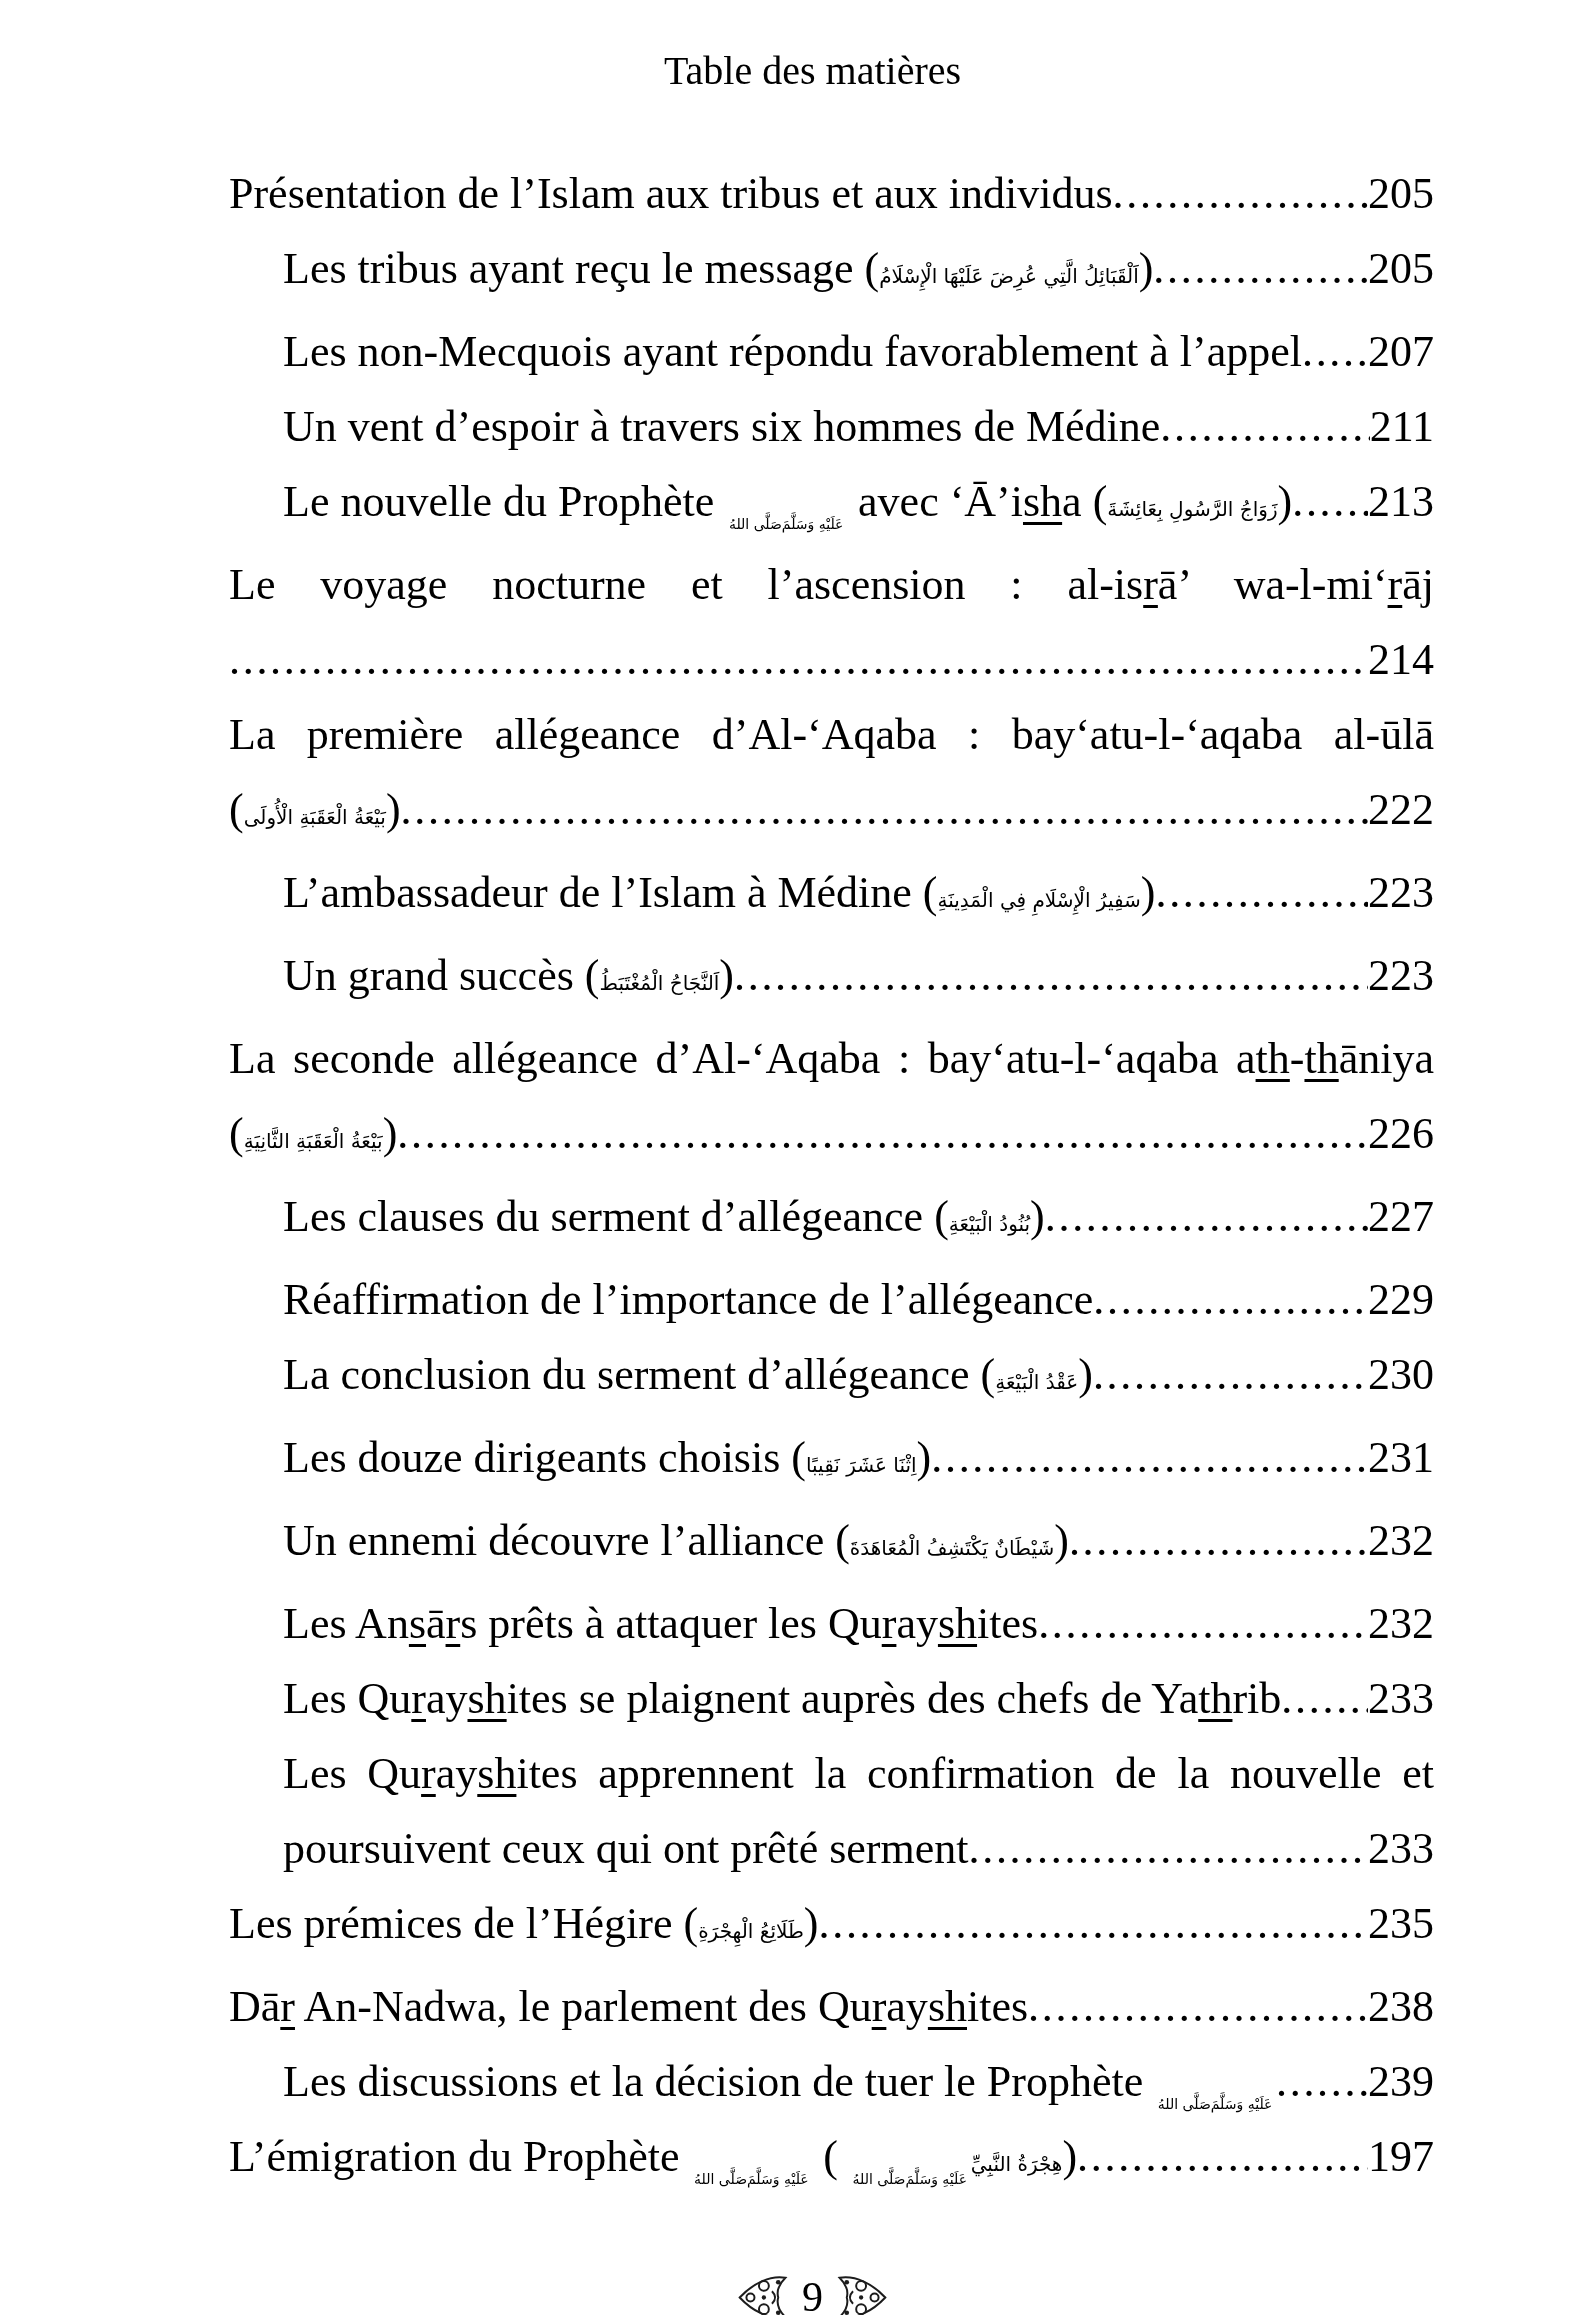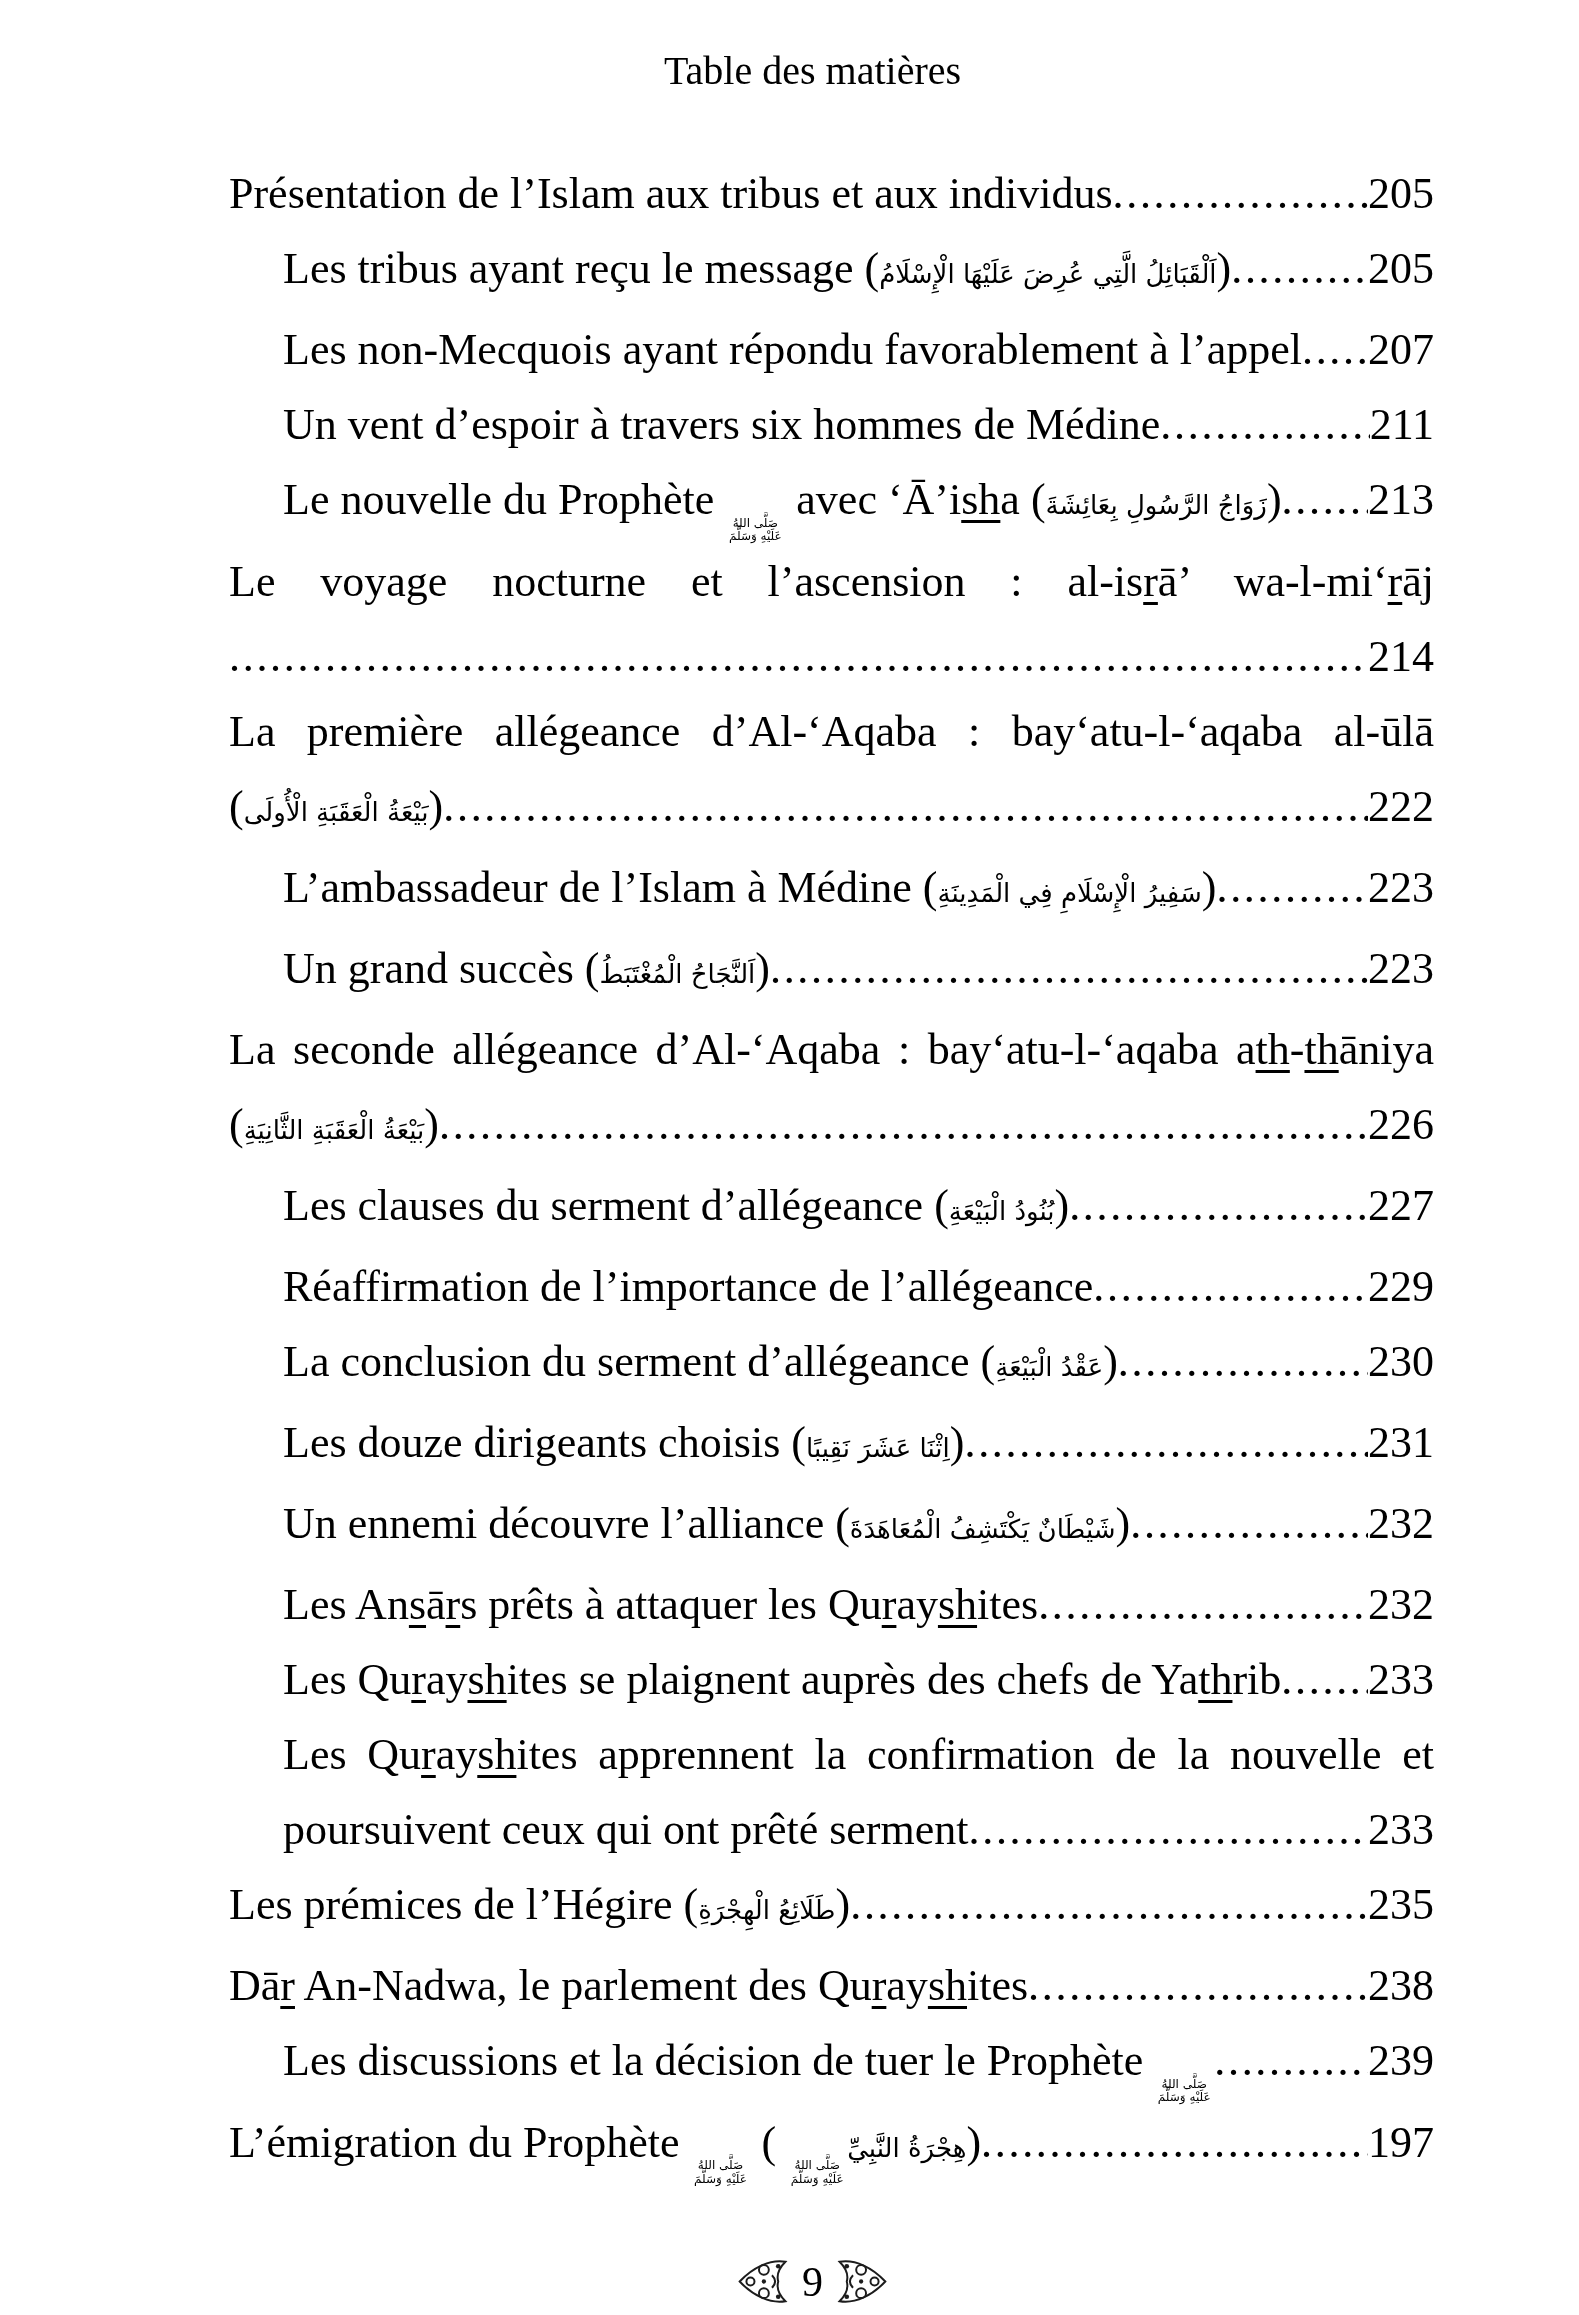--- a/index.html
+++ b/index.html
@@ -44,29 +44,28 @@
     letter-spacing:2.7px;
   }
   .pageref{flex:0 0 auto;}
   .tr-u{
     text-decoration:underline;
     text-underline-offset:6.3px;
     text-decoration-thickness:2.7px;
   }
   .ar{
     font-family:"DejaVu Sans",sans-serif;
-    font-size:26px;
+    font-size:20px;
     unicode-bidi:isolate;
   }
   .saw{
     display:inline-flex;
-    flex-direction:column;
     align-items:center;
     font-family:"DejaVu Sans",sans-serif;
-    font-size:12px;
+    font-size:14px;
     line-height:13.6px;
     vertical-align:-12.7px;
     margin:0 3.6px;
   }
   .footer{
     margin-top:71px;
     display:flex;
     justify-content:center;
     align-items:center;
     gap:12.7px;

